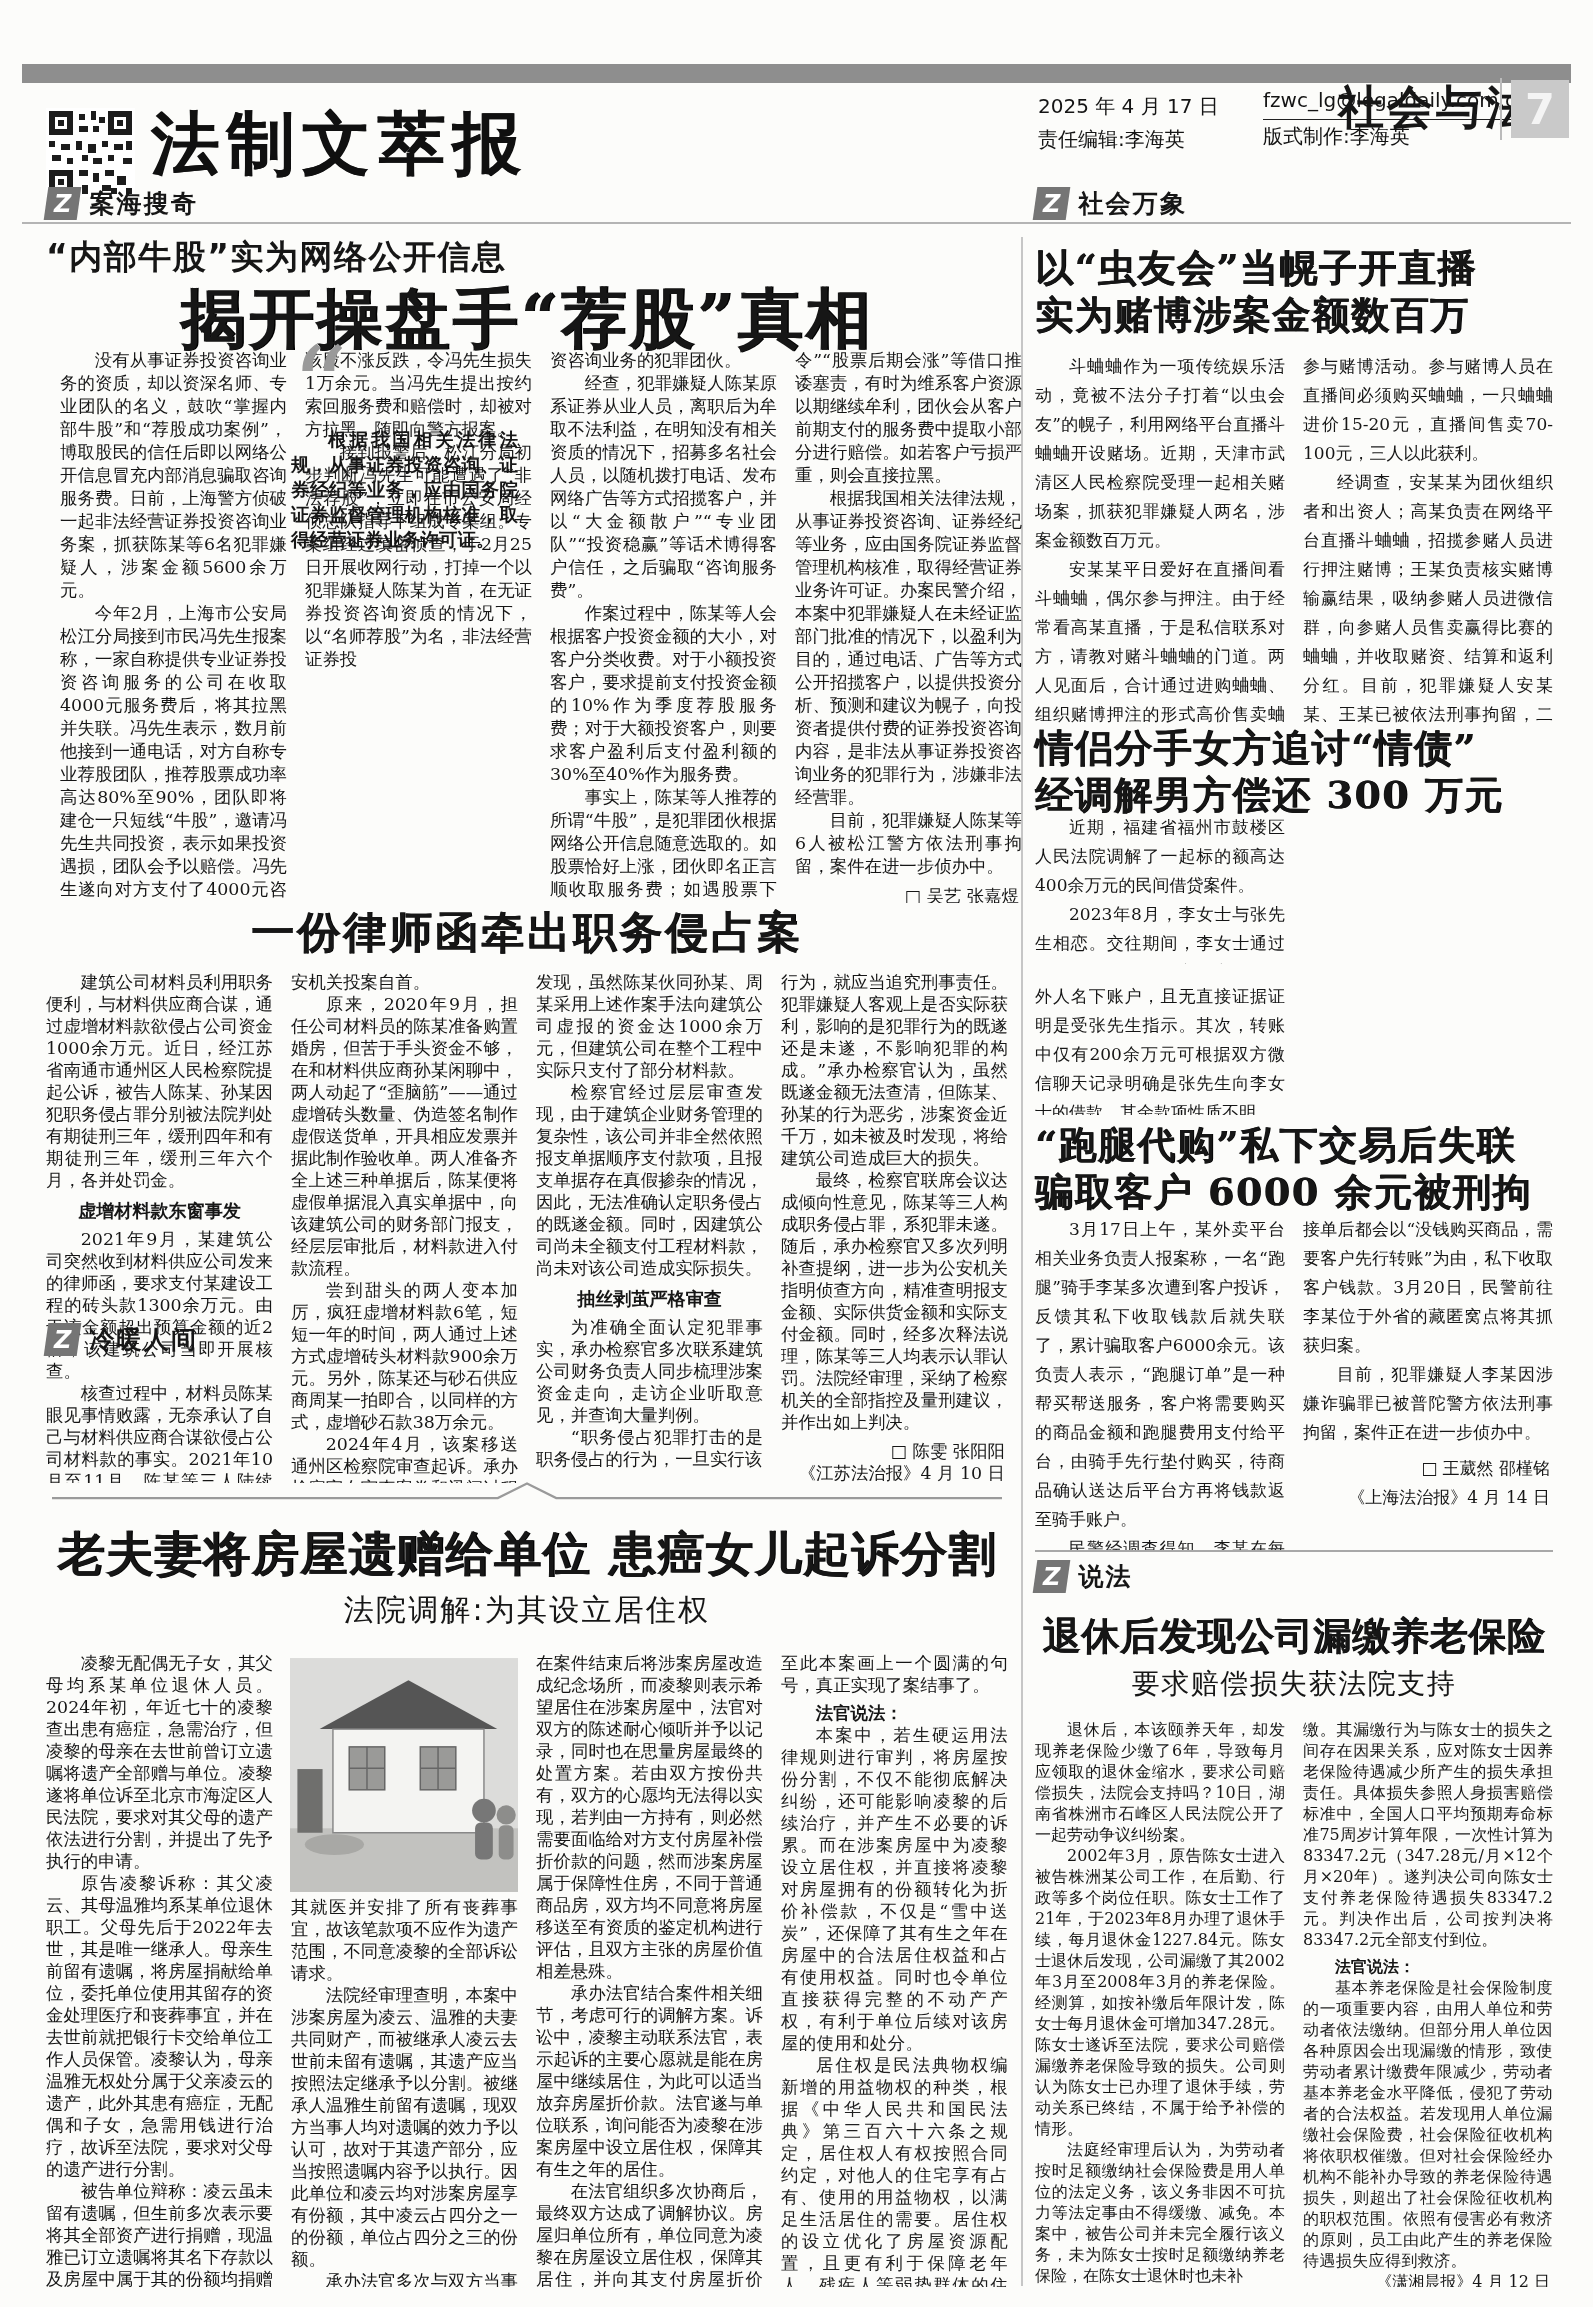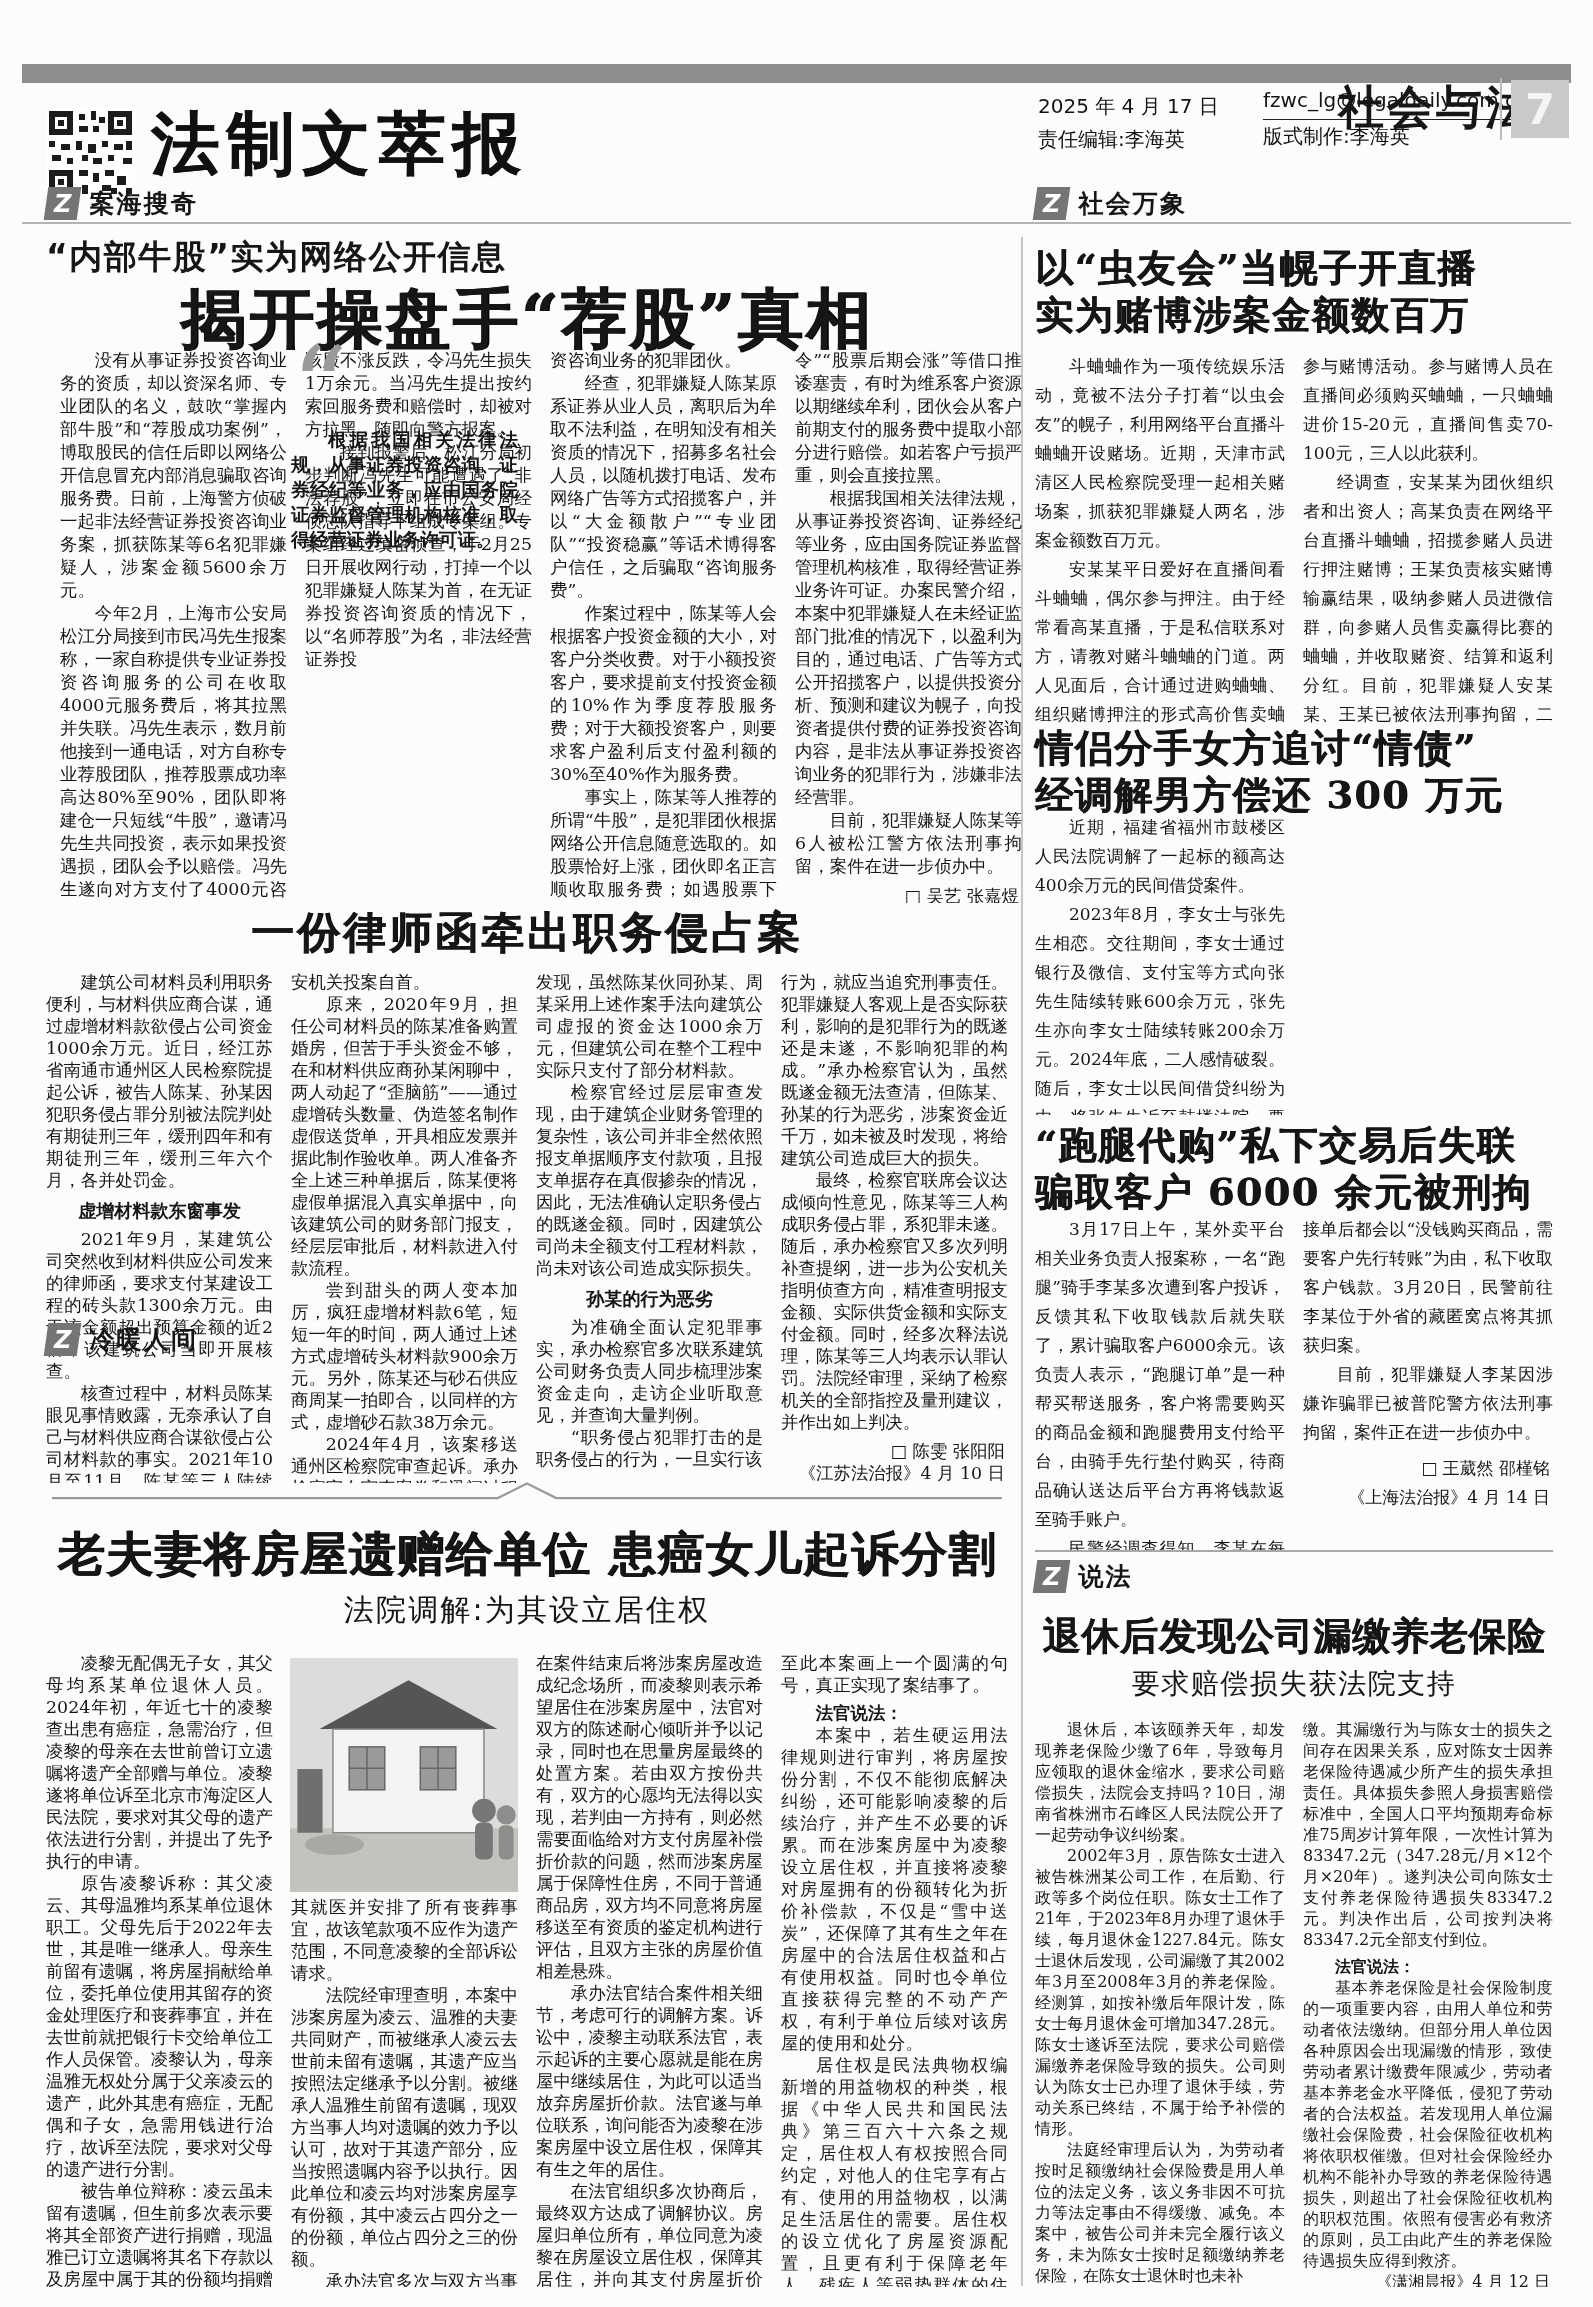--- a/index.html
+++ b/index.html
@@ -195,21 +195,21 @@
     </div>
     <div class="col">
       <p class="par cont">安机关投案自首。</p>
       <p class="par">原来，2020年9月，担任公司材料员的陈某准备购置婚房，但苦于手头资金不够，在和材料供应商孙某闲聊中，两人动起了“歪脑筋”——通过虚增砖头数量、伪造签名制作虚假送货单，开具相应发票并据此制作验收单。两人准备齐全上述三种单据后，陈某便将虚假单据混入真实单据中，向该建筑公司的财务部门报支，经层层审批后，材料款进入付款流程。</p>
       <p class="par">尝到甜头的两人变本加厉，疯狂虚增材料款6笔，短短一年的时间，两人通过上述方式虚增砖头材料款900余万元。另外，陈某还与砂石供应商周某一拍即合，以同样的方式，虚增砂石款38万余元。</p>
       <p class="par">2024年4月，该案移送通州区检察院审查起诉。承办检察官在审查案卷和讯问过程中</p>
     </div>
     <div class="col">
       <p class="par cont">发现，虽然陈某伙同孙某、周某采用上述作案手法向建筑公司虚报的资金达1000余万元，但建筑公司在整个工程中实际只支付了部分材料款。</p>
       <p class="par">检察官经过层层审查发现，由于建筑企业财务管理的复杂性，该公司并非全然依照报支单据顺序支付款项，且报支单据存在真假掺杂的情况，因此，无法准确认定职务侵占的既遂金额。同时，因建筑公司尚未全额支付工程材料款，尚未对该公司造成实际损失。</p>
-      <p class="subhead">孙某的行为恶劣</p>
+      <p class="subhead">抽丝剥茧严格审查</p>
       <p class="par">为准确全面认定犯罪事实，承办检察官多次联系建筑公司财务负责人同步梳理涉案资金走向，走访企业听取意见，并查询大量判例。</p>
       <p class="par">“职务侵占犯罪打击的是职务侵占的行为，一旦实行该</p>
     </div>
     <div class="col">
       <p class="par cont">行为，就应当追究刑事责任。犯罪嫌疑人客观上是否实际获利，影响的是犯罪行为的既遂还是未遂，不影响犯罪的构成。”承办检察官认为，虽然既遂金额无法查清，但陈某、孙某的行为恶劣，涉案资金近千万，如未被及时发现，将给建筑公司造成巨大的损失。</p>
       <p class="par">最终，检察官联席会议达成倾向性意见，陈某等三人构成职务侵占罪，系犯罪未遂。随后，承办检察官又多次列明补查提纲，进一步为公安机关指明侦查方向，精准查明报支金额、实际供货金额和实际支付金额。同时，经多次释法说理，陈某等三人均表示认罪认罚。法院经审理，采纳了检察机关的全部指控及量刑建议，并作出如上判决。</p>
       <p class="byline">□ 陈雯 张阳阳</p>
       <p class="source">《江苏法治报》4 月 10 日</p>
     </div>
   </div>
@@ -298,20 +298,25 @@
 <div class="abs rtitle btitle">
   <div>情侣分手女方追讨“情债”</div>
   <div>经调解男方偿还 300 万元</div>
 </div>
 <div class="abs cols r2 bcols">
     <div class="col">
       <p class="par">近期，福建省福州市鼓楼区人民法院调解了一起标的额高达400余万元的民间借贷案件。</p>
       <p class="par">2023年8月，李女士与张先生相恋。交往期间，李女士通过银行及微信、支付宝等方式向张先生陆续转账600余万元，张先生亦向李女士陆续转账200余万元。2024年底，二人感情破裂。随后，李女士以民间借贷纠纷为由，将张先生诉至鼓楼法院，要求其归还400余万元。</p>
       <p class="par">拿到案卷后，张黎明法官察觉到，该案并非一起简单的民间借贷纠纷。首先，李女士所主张的600余万元中，有200余万元系转至案</p>
     </div>
+    <div class="col">
+      <p class="par cont">外人名下账户，且无直接证据证明是受张先生指示。其次，转账中仅有200余万元可根据双方微信聊天记录明确是张先生向李女士的借款，其余款项性质不明。</p>
+      <p class="par">张黎明法官多次约谈双方，向李女士释明，她转至案外人名下款项若按民间借贷主张，或面临举证不利后果。向张先生表示，李女士向他的大额转账已经超出常规。</p>
+      <p class="par">经法官调解，双方均同意协商解决纠纷，终达成调解协议，由张先生向李女士偿还300万元。</p>
+    </div>
   </div>
 
 <div class="abs rtitle ctitle">
   <div>“跑腿代购”私下交易后失联</div>
   <div>骗取客户 6000 余元被刑拘</div>
 </div>
 <div class="abs cols r2 ccols">
     <div class="col">
       <p class="par">3月17日上午，某外卖平台相关业务负责人报案称，一名“跑腿”骑手李某多次遭到客户投诉，反馈其私下收取钱款后就失联了，累计骗取客户6000余元。该负责人表示，“跑腿订单”是一种帮买帮送服务，客户将需要购买的商品金额和跑腿费用支付给平台，由骑手先行垫付购买，待商品确认送达后平台方再将钱款返至骑手账户。</p>
       <p class="par">民警经调查得知，李某在每次</p>

